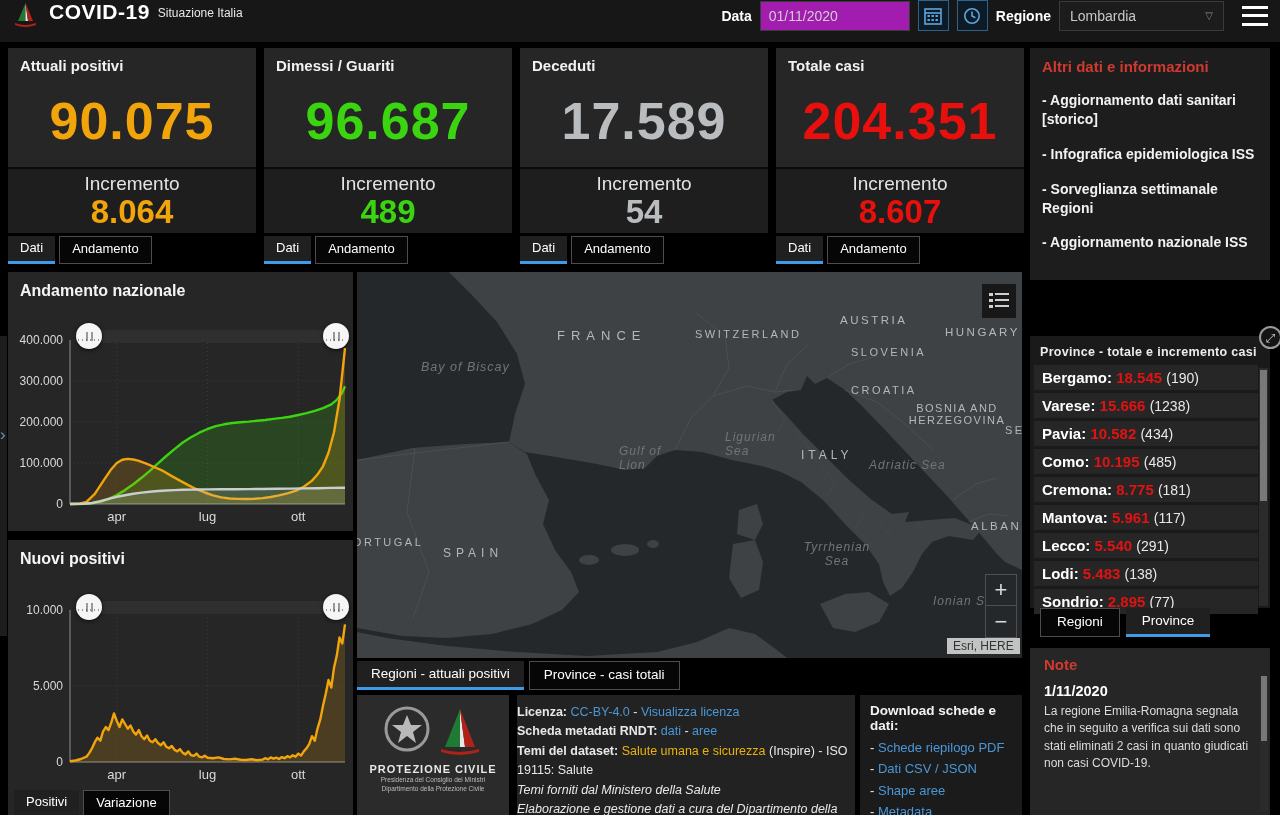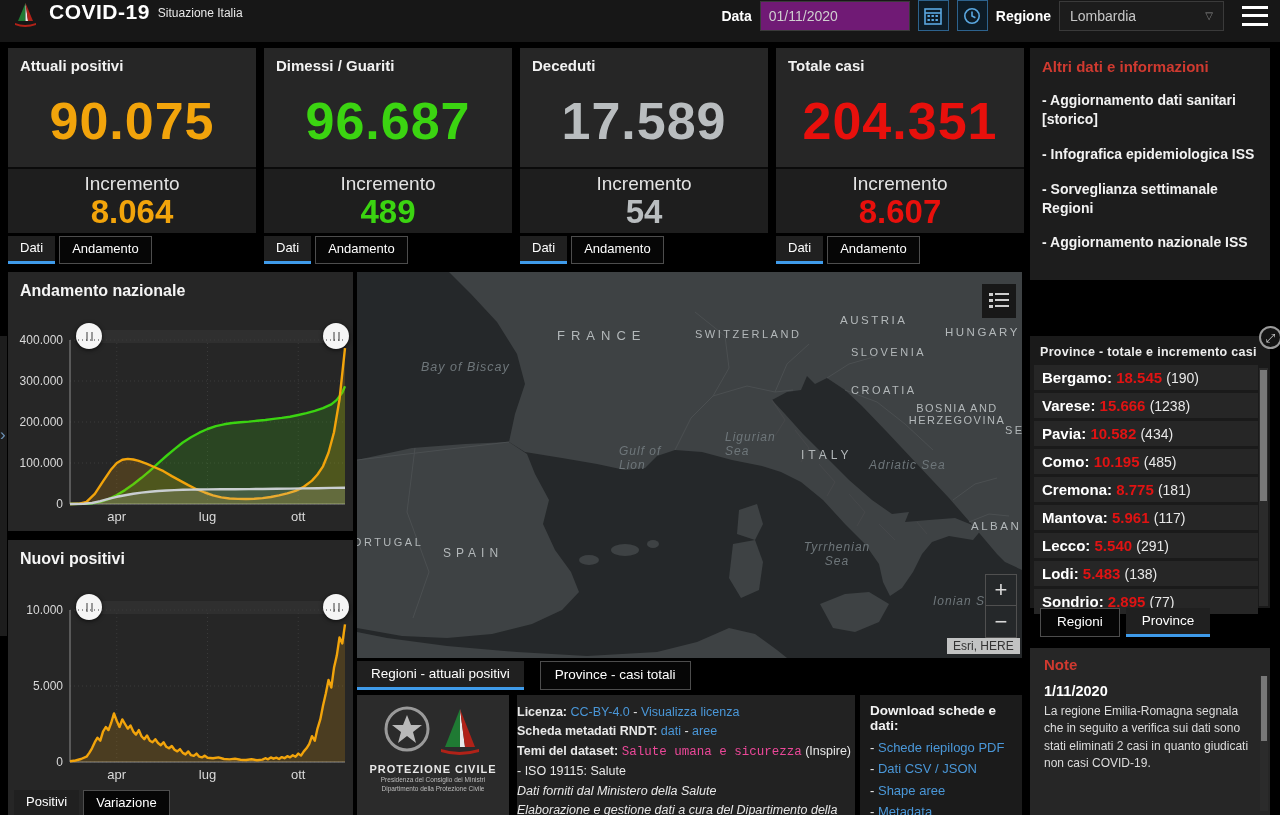--- a/index.html
+++ b/index.html
@@ -6,21 +6,21 @@
   html,body { background:#000; }
   body { font-family:"Liberation Sans", sans-serif; color:#eee; }
   #app { position:relative; width:1280px; height:815px; background:#000; overflow:hidden; }
 
   
   #header { position:absolute; left:0; top:0; width:1280px; height:42px; background:#171717; display:flex; align-items:flex-start; padding:0 12px; }
   .h-title { font-size:21px; font-weight:bold; color:#fff; margin-left:10px; letter-spacing:.5px; }
   .h-sub { font-size:12px; color:#e8e8e8; margin-left:8px; margin-top:6px; }
   .h-right { margin-left:auto; display:flex; align-items:center; gap:8px; }
   .h-label { font-size:14px; font-weight:bold; color:#fff; }
-  .h-input { width:150px; height:30px; background:#701a75; border:1px solid #3a3a3a; color:#cfcfcf; font-size:14px; padding:0 8px; font-family:"Liberation Sans",sans-serif; }
+  .h-input { width:150px; height:30px; background:#a21caf; border:1px solid #3a3a3a; color:#cfcfcf; font-size:14px; padding:0 8px; font-family:"Liberation Sans",sans-serif; }
   .h-iconbtn { width:31px; height:31px; background:#0d1b26; border:1px solid #2d628d; display:flex; align-items:center; justify-content:center; cursor:pointer; }
   .h-select { width:165px; height:30px; background:#1c1c1c; border:1px solid #3a3a3a; color:#c7c7c7; font-size:14px; display:flex; align-items:center; padding:0 10px; justify-content:space-between; }
   .h-select .tri { color:#8a8a8a; font-size:10px; }
   #hamburger { width:26px; height:20px; display:flex; flex-direction:column; justify-content:space-between; margin-left:10px; cursor:pointer; }
   #hamburger i { display:block; height:3px; background:#fff; }
 
   
   .card { position:absolute; top:48px; height:185px; width:248px; background:#262626; display:flex; flex-direction:column; }
   .card-title { font-size:15px; font-weight:bold; color:#f2f2f2; padding:9px 12px 0 12px; }
   .card-value { flex:1; display:flex; align-items:center; justify-content:center; font-size:52px; font-weight:bold; letter-spacing:1px; }
@@ -44,21 +44,21 @@
   
   #map { position:absolute; left:357px; top:272px; width:665px; height:386px; background:#25282a; overflow:hidden; }
   .mlabel { position:absolute; white-space:pre-wrap; pointer-events:none; }
   .mlabel.country { color:#b3b8ba; font-size:11.5px; letter-spacing:2.5px; }
   .mlabel.sea { color:#6e767a; font-size:12px; font-style:italic; letter-spacing:1px; }
   #legend-btn { position:absolute; left:625px; top:12px; width:34px; height:34px; background:#181818; display:flex; align-items:center; justify-content:center; cursor:pointer; }
   #zoomctl { position:absolute; left:628px; top:302px; width:32px; border:1px solid #505050; background:#25282a; }
   #zoomctl .zb { width:100%; height:31px; color:#d9d9d9; font-size:22px; display:flex; align-items:center; justify-content:center; cursor:pointer; }
   #zoomctl .zb:first-child { border-bottom:1px solid #505050; }
   #attribution { position:absolute; left:590px; top:366px; background:rgba(216,216,216,.88); color:#333; font-size:12px; padding:1px 6px; }
-  #map-tabs { position:absolute; left:357px; top:661px; display:flex; gap:16px; }
+  #map-tabs { position:absolute; left:357px; top:661px; display:flex; gap:5px; }
   #map-tabs .tab { font-size:13.5px; padding:5px 14px 6px 14px; }
 
   
   #info-panel { left:1030px; top:48px; width:240px; height:232px; background:#1d1d1d; padding:10px 12px; }
   .red-title { font-size:15px; font-weight:bold; }
   #info-panel ul { list-style:none; margin-top:16px; }
   #info-panel li { font-size:14px; font-weight:bold; color:#f2f2f2; margin-bottom:16px; line-height:1.35; cursor:pointer; }
 
   #prov-panel { left:1030px; top:336px; width:240px; height:272px; background:#1a1a1a; }
   .prov-title { font-size:12.5px; font-weight:bold; color:#ececec; padding:9px 10px 6px 10px; letter-spacing:.3px; }
@@ -416,24 +416,24 @@
       <span class="link" style="color: rgb(74, 151, 216);">Visualizza licenza</span>
     </div>
     <div>
       <span class="bold">Scheda metadati RNDT:</span>
       <span class="link" style="color: rgb(74, 151, 216);">dati</span>
       <span>-</span>
       <span class="link" style="color: rgb(74, 151, 216);">aree</span>
     </div>
     <div>
       <span class="bold">Temi del dataset:</span>
-      <span class="link" style="color: #ec4899; font-family: Liberation Mono, monospace;">Salute umana e sicurezza</span>
+      <span class="link" style="color: #eab308;">Salute umana e sicurezza</span>
       <span>(Inspire) - ISO 19115: Salute</span>
     </div>
-    <div class="italic">Dati forniti dal Ministero della Salute</div>
+    <div class="italic">Temi forniti dal Ministero della Salute</div>
     <div class="italic">Elaborazione e gestione dati a cura del Dipartimento della Protezione Civile</div>
   </div>
 
   <div id="download-box">
     <div class="dl-title">Download schede e dati:</div>
     <ul>
       <li><span>-</span> <span class="link" style="color: rgb(74, 151, 216);">Schede riepilogo PDF</span></li>
       <li><span>-</span> <span class="link" style="color: rgb(74, 151, 216);">Dati CSV / JSON</span></li>
       <li><span>-</span> <span class="link" style="color: rgb(74, 151, 216);">Shape aree</span></li>
       <li><span>-</span> <span class="link" style="color: rgb(74, 151, 216);">Metadata</span></li>

